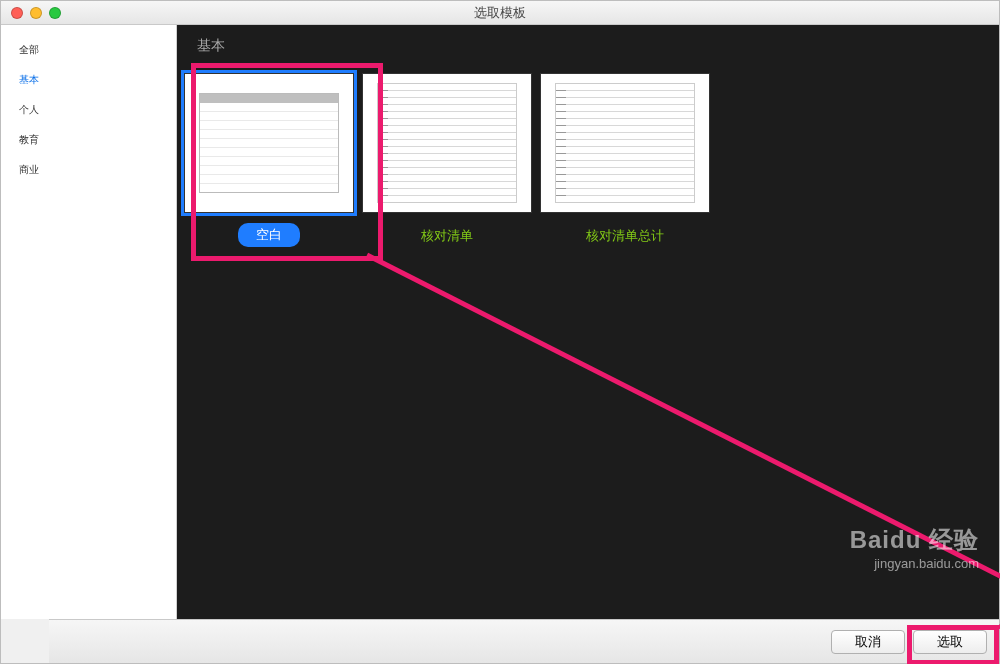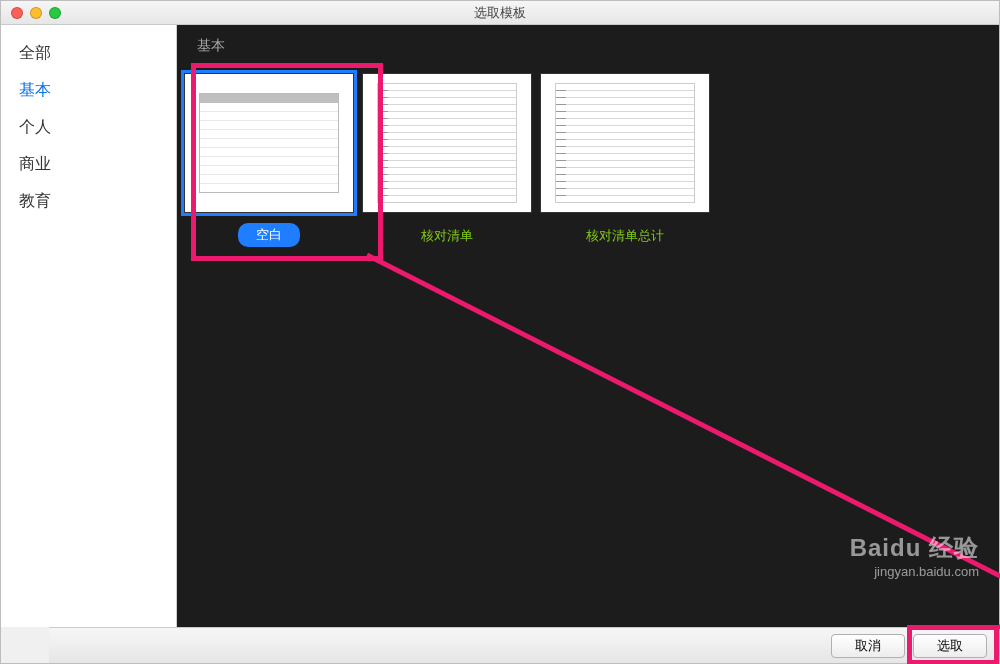--- a/index.html
+++ b/index.html
@@ -7,36 +7,36 @@
   .window { width: 1000px; height: 664px; background: #f0f0f0; display: flex; flex-direction: column; border: 1px solid #bdbdbd; }
   .titlebar { height: 24px; background: linear-gradient(#f6f6f6,#e6e6e6); border-bottom: 1px solid #c9c9c9; display: flex; align-items: center; position: relative; text-decoration: underline; }
   .traffic { display: flex; gap: 7px; margin-left: 10px; }
   .tl-btn { width: 12px; height: 12px; border-radius: 50%; border: 1px solid rgba(0,0,0,.2); }
   .tl-close { background: #ff5f57; }
   .tl-min { background: #ffbd2e; }
   .tl-max { background: #28c940; }
   .titlebar-title { position: absolute; left: 0; right: 0; text-align: center; font-size: 13px; color: #444; }
   .body { flex: 1; display: flex; min-height: 0; }
   .sidebar { width: 176px; background: #ffffff; border-right: 1px solid #d0d0d0; padding-top: 10px; }
-  .sidebar-item { font-size: 16px; color: #333; padding: 8px 18px; cursor: pointer; }
+  .sidebar-item { font-size: 10px; color: #333; padding: 8px 18px; cursor: pointer; }
   .sidebar-item.active { color: #0a6fe8; }
   .main { flex: 1; display: flex; flex-direction: column; background: #1c1c1c; position: relative; }
   .section-title { color: #aaa; font-size: 14px; padding: 12px 20px 8px; }
   .grid { display: flex; gap: 34px; padding: 10px 20px; align-items: flex-start; }
   .card { width: 144px; display: flex; flex-direction: column; align-items: center; cursor: pointer; }
   .thumb { width: 170px; height: 140px; background: #fff; border: 1px solid #333; display: flex; align-items: center; justify-content: center; overflow: hidden; position: relative; }
   .card.selected .thumb { outline: 3px solid #1f7dff; }
   .card .label { margin-top: 14px; font-size: 13px; color: #84cc16; text-align: center; }
   .card.selected .label { background: #1f7dff; color: #fff; padding: 3px 18px; border-radius: 10px; margin-top: 10px; }
   
   .anno { position: absolute; border: 5px solid #ec1a6d; pointer-events: none; }
   .anno.card-anno { left: 14px; top: 38px; width: 192px; height: 198px; }
   .anno.btn-anno { right: 0; bottom: -2px; width: 92px; height: 40px; }
   .arrow { position: absolute; left: 180px; top: 220px; width: 760px; height: 400px; pointer-events: none; }
-  .footer { height: 36px; background: linear-gradient(#f6f6f6,#e6e6e6); border-top: 1px solid #c9c9c9; display: flex; justify-content: flex-end; align-items: center; gap: 8px; padding-right: 12px; position: relative; margin-left: 48px; }
+  .footer { height: 44px; background: linear-gradient(#f6f6f6,#e6e6e6); border-top: 1px solid #c9c9c9; display: flex; justify-content: flex-end; align-items: center; gap: 8px; padding-right: 12px; position: relative; margin-left: 48px; }
   .btn { min-width: 74px; height: 24px; font-size: 13px; background: linear-gradient(#ffffff,#ededed); border: 1px solid #b0b0b0; border-radius: 4px; cursor: pointer; }
   .watermark { position: absolute; right: 20px; bottom: 48px; color: rgba(255,255,255,.55); text-align: right; pointer-events: none; }
   .watermark .big { font-size: 24px; font-weight: bold; letter-spacing: 1px; }
   .watermark .small { font-size: 13px; }
   
   .sheet { width: 140px; height: 100px; border: 1px solid #bbb; background: repeating-linear-gradient(#fff,#fff 8px,#e9e9e9 8px,#e9e9e9 9px), repeating-linear-gradient(90deg,#fff,#fff 12px,#e9e9e9 12px,#e9e9e9 13px); position: relative; }
   .sheet::before { content:""; position:absolute; top:0; left:0; right:0; height:9px; background:#bfbfbf; }
   .lines { width: 140px; height: 120px; background: repeating-linear-gradient(#fff,#fff 6px,#d8d8d8 6px,#d8d8d8 7px); border: 1px solid #ccc; }
   .lines.with-col::before { content:""; display:block; width:10px; height:100%; background:repeating-linear-gradient(#fff,#fff 6px,#999 6px,#999 7px); float:left; margin-right:4px; }
   .charts { width: 150px; height: 110px; background:#fff; position: relative; }
@@ -55,22 +55,22 @@
       <div class="tl-btn tl-max"></div>
     </div>
     <div class="titlebar-title">选取模板</div>
   </div>
 
   <div class="body">
     <div class="sidebar">
       <div class="sidebar-item">全部</div>
       <div class="sidebar-item active">基本</div>
       <div class="sidebar-item">个人</div>
+      <div class="sidebar-item">教育</div>
       <div class="sidebar-item">商业</div>
-      <div class="sidebar-item">教育</div>
     </div>
 
     <div class="main">
       <div class="section-title">基本</div>
 
       <div class="grid">
 
         <div class="card selected">
           <div class="thumb">
             <div class="sheet"></div>

